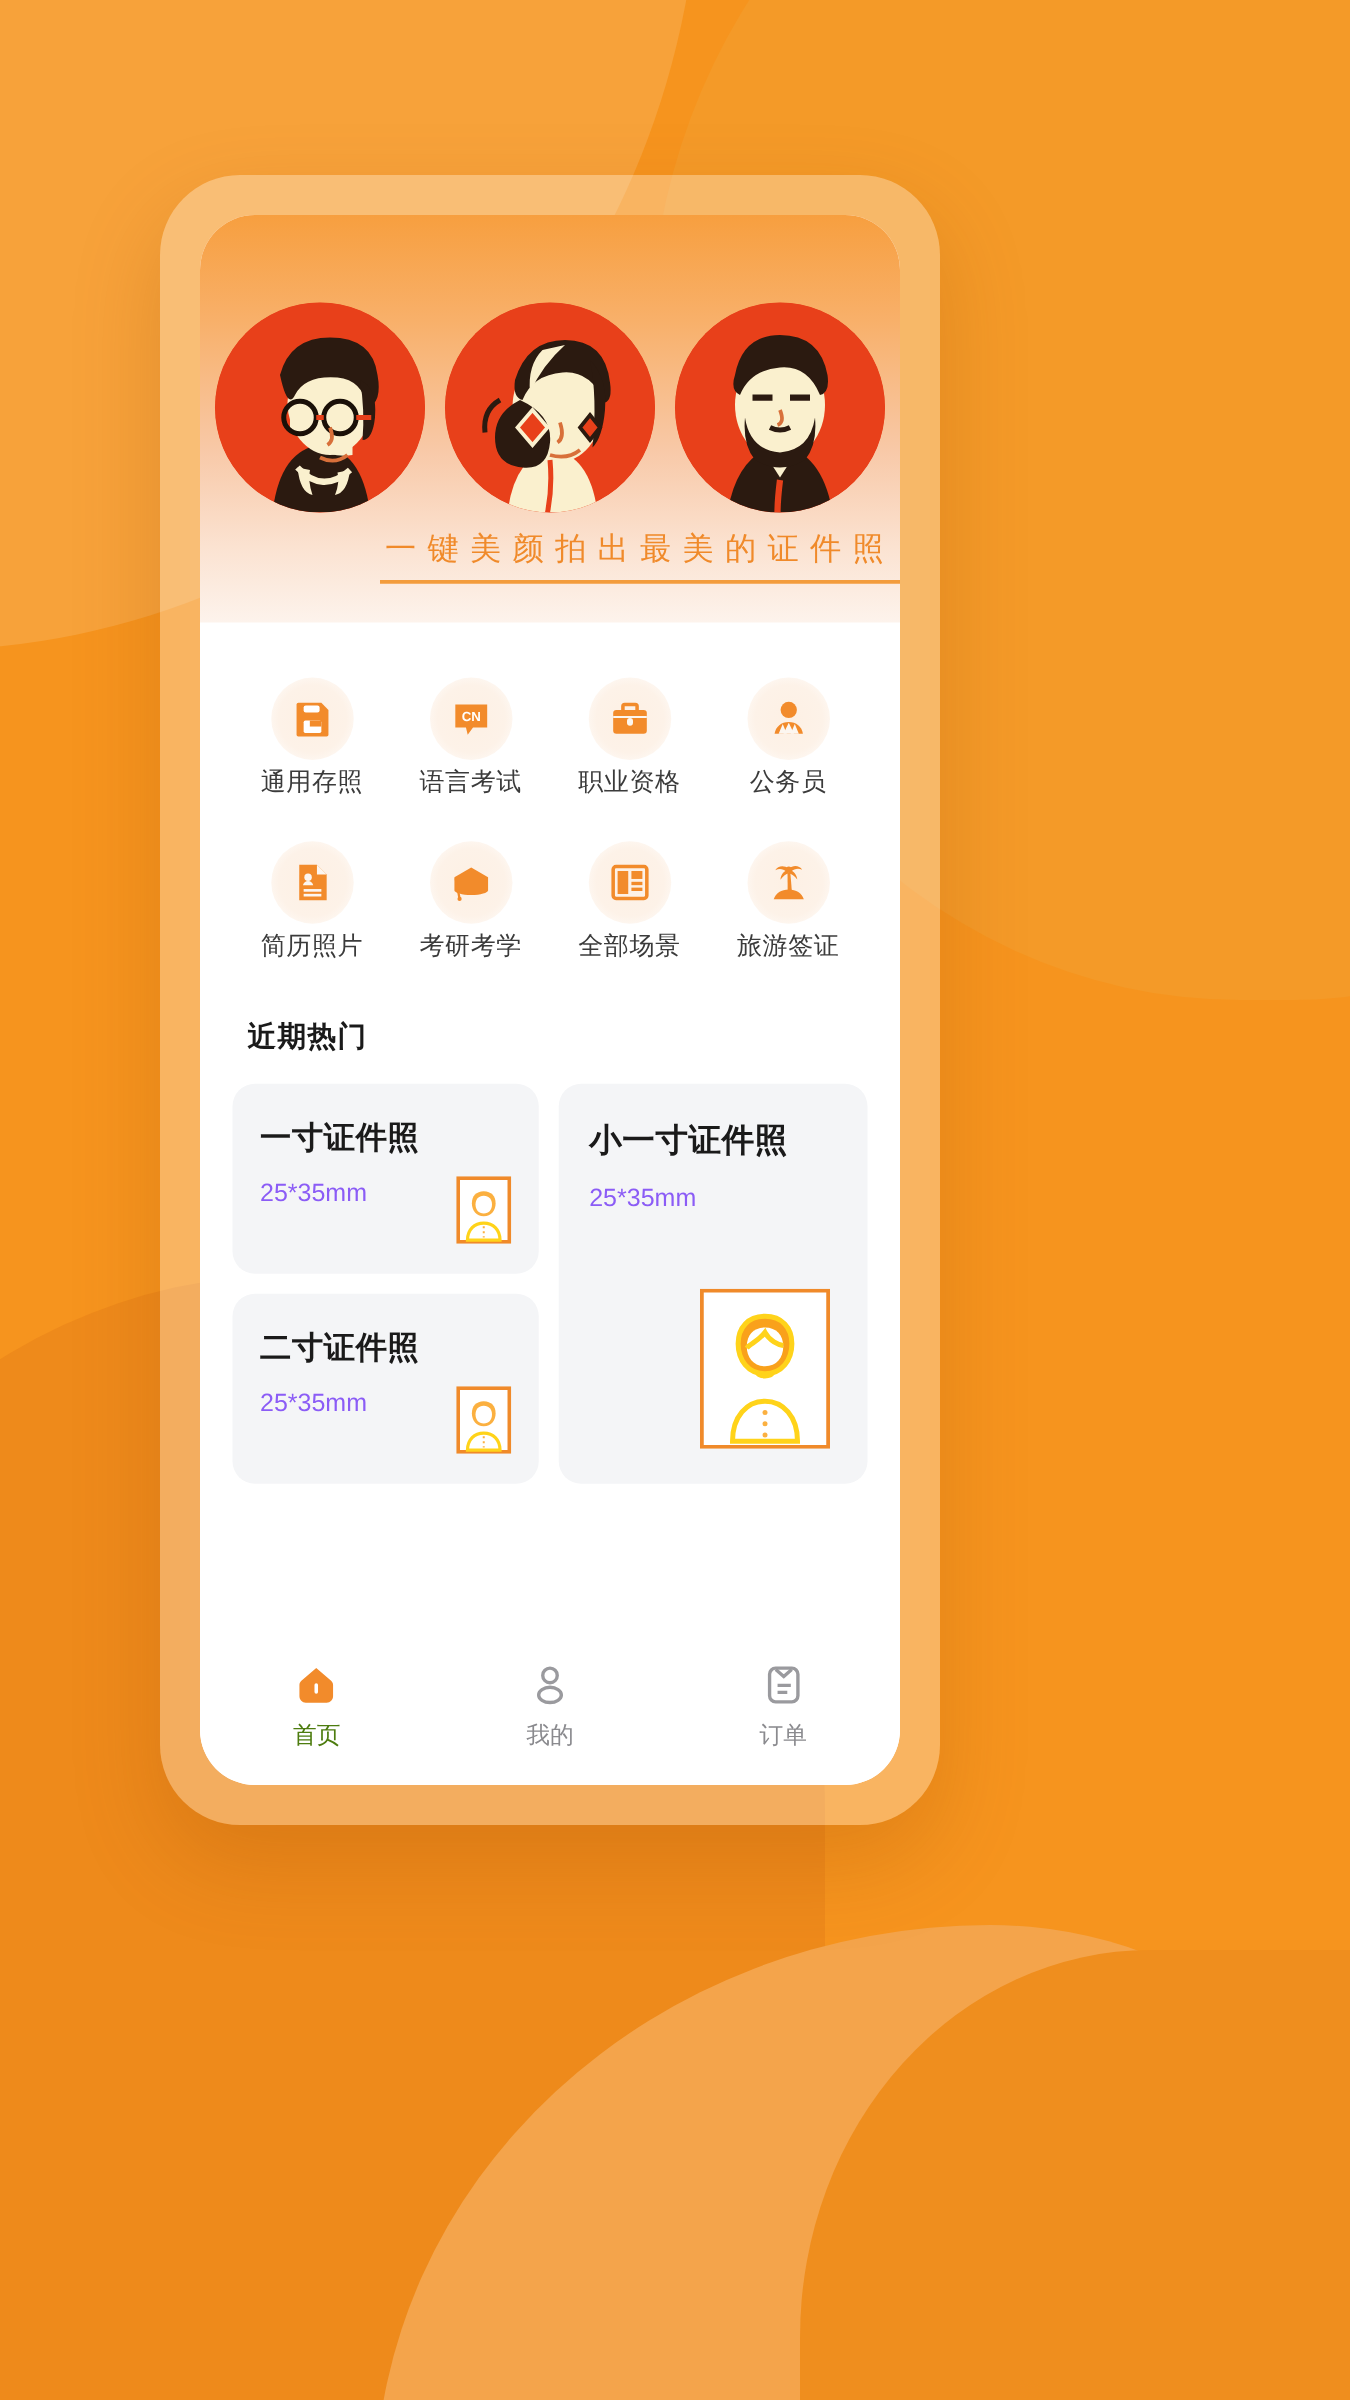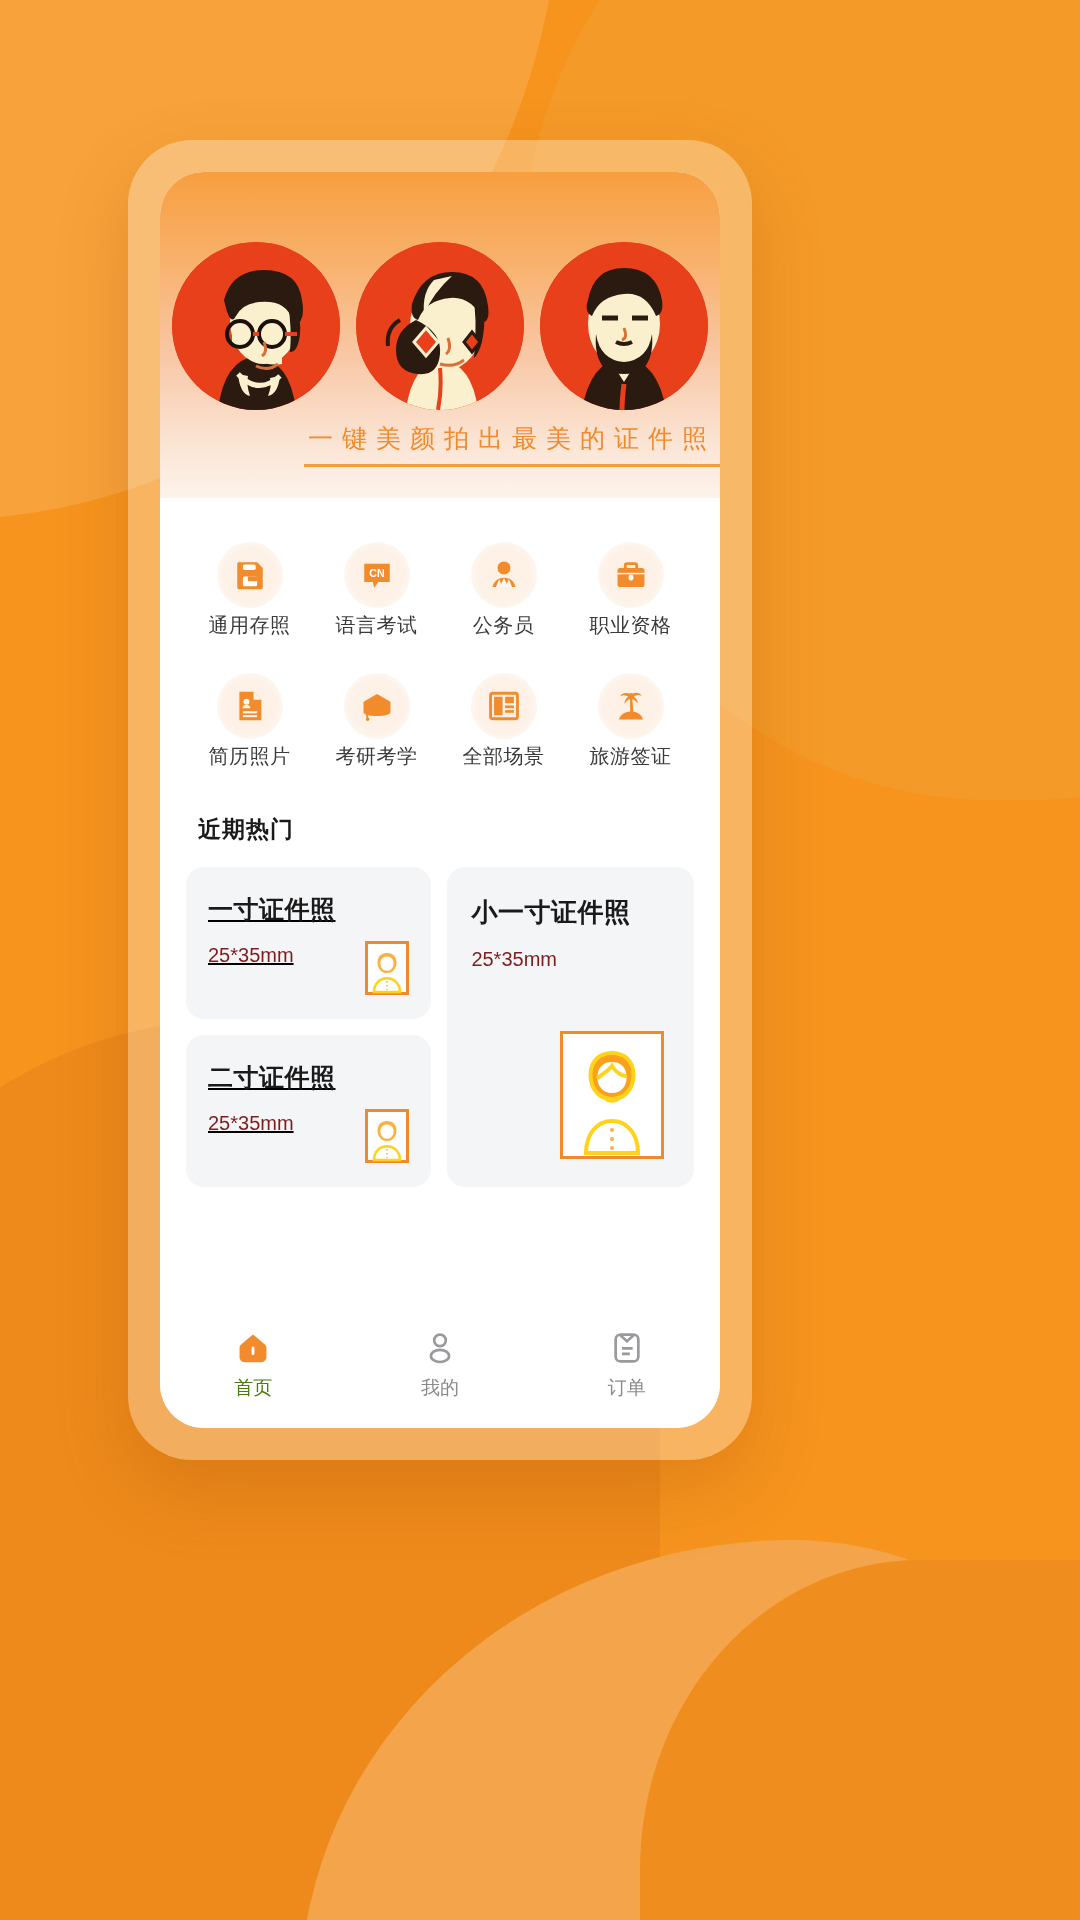--- a/index.html
+++ b/index.html
@@ -158,25 +158,25 @@
     display: flex;
     gap: 16px;
   }
   .cards-left { display: flex; flex-direction: column; gap: 16px; width: 252px; }
   .card {
     background: #F4F5F7;
     border-radius: 18px;
     position: relative;
     cursor: pointer;
   }
-  .card-sm { height: 152px; padding: 26px 22px 0 22px; text-decoration: underline; }
+  .card-sm { height: 152px; padding: 26px 22px 0 22px; }
   .card-lg { width: 252px; height: 320px; padding: 28px 24px 0 24px; }
   .card-title { font-size: 25px; font-weight: bold; color: #1A1A1A; letter-spacing: 0.5px; }
   .card-title-lg { font-size: 26px; }
-  .card-sub { margin-top: 18px; font-size: 20px; color: #7f1d1d; }
+  .card-sub { margin-top: 18px; font-size: 20px; color: #8b5cf6; }
   .thumb-sm {
     position: absolute;
     right: 22px; bottom: 24px;
     width: 44px; height: 54px;
   }
   .thumb-lg {
     position: absolute;
     right: 30px; bottom: 28px;
     width: 104px; height: 128px;
   }
@@ -302,40 +302,40 @@
           <path d="M3 4h18v13H13l-3 4-1-4H3z" fill="#F28B2B"></path>
           <text x="12" y="13.4" font-size="7.5" font-weight="bold" fill="#FFF" text-anchor="middle" font-family="Liberation Sans, sans-serif">CN</text>
         </svg>
       </div>
       <div class="grid-label">语言考试</div>
     </div>
 
     <div class="grid-item">
       <div class="grid-icon-circle">
         <svg width="34" height="34" viewBox="0 0 24 24" fill="#F28B2B">
+          <path d="M9 3h6a2 2 0 0 1 2 2v2h-2V5H9v2H7V5a2 2 0 0 1 2-2z"></path>
+          <rect x="2.5" y="7" width="19" height="13.5" rx="1.8"></rect>
+          <rect x="10.3" y="11.6" width="3.4" height="4.4" rx="1.7" fill="#FCF6F0"></rect>
+          <path d="M2.5 11h19" stroke="#FCF6F0" stroke-width="1.1"></path>
+        </svg>
+      </div>
+      <div class="grid-label">职业资格</div>
+    </div>
+
+    <div class="grid-item">
+      <div class="grid-icon-circle">
+        <svg width="34" height="34" viewBox="0 0 24 24" fill="#F28B2B">
           <circle cx="12" cy="7" r="4.6"></circle>
           <path d="M4 20.5c.6-4 3.8-6.6 8-6.6s7.4 2.6 8 6.6z"></path>
           <path d="M12 14.2l-3 6.3h6z" fill="#FCF6F0"></path>
           <path d="M8.6 15l-2.3 5.5h4.6z" fill="#FCF6F0"></path>
           <path d="M15.4 15l2.3 5.5h-4.6z" fill="#FCF6F0"></path>
         </svg>
       </div>
       <div class="grid-label">公务员</div>
-    </div>
-
-    <div class="grid-item">
-      <div class="grid-icon-circle">
-        <svg width="34" height="34" viewBox="0 0 24 24" fill="#F28B2B">
-          <path d="M9 3h6a2 2 0 0 1 2 2v2h-2V5H9v2H7V5a2 2 0 0 1 2-2z"></path>
-          <rect x="2.5" y="7" width="19" height="13.5" rx="1.8"></rect>
-          <rect x="10.3" y="11.6" width="3.4" height="4.4" rx="1.7" fill="#FCF6F0"></rect>
-          <path d="M2.5 11h19" stroke="#FCF6F0" stroke-width="1.1"></path>
-        </svg>
-      </div>
-      <div class="grid-label">职业资格</div>
     </div>
 
     <div class="grid-item">
       <div class="grid-icon-circle">
         <svg width="34" height="34" viewBox="0 0 24 24" fill="#F28B2B">
           <path d="M4.5 2h10l5.5 5.5V22H4.5z"></path>
           <path d="M14.5 2l5.5 5.5h-5.5z" fill="#FCF6F0"></path>
           <circle cx="9.5" cy="9" r="2.1" fill="#FCF6F0"></circle>
           <path d="M6.6 13.6c.3-1.6 1.5-2.5 2.9-2.5s2.6.9 2.9 2.5z" fill="#FCF6F0"></path>
           <rect x="7" y="15.7" width="10" height="1.5" fill="#FCF6F0"></rect>

